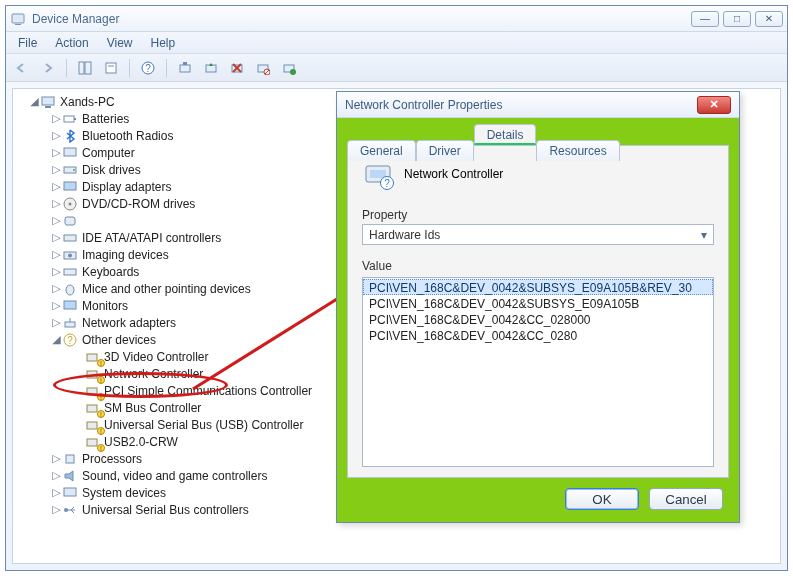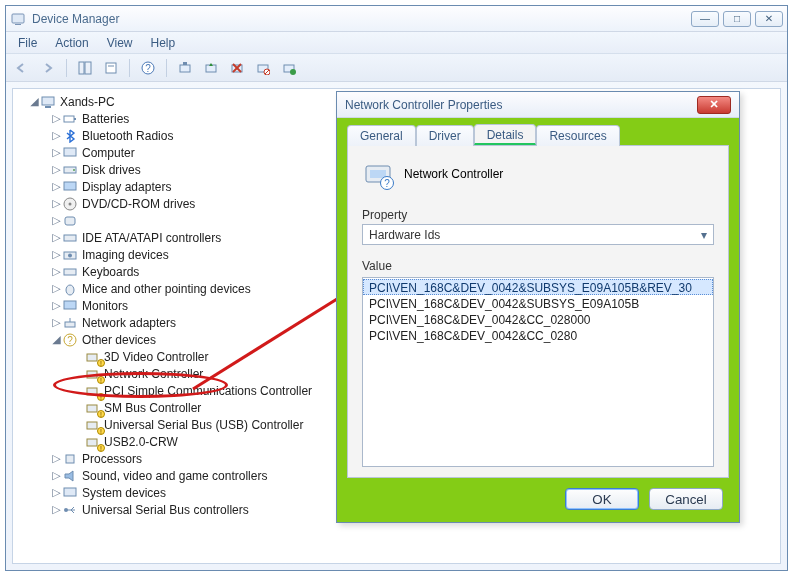--- a/index.html
+++ b/index.html
@@ -126,21 +126,21 @@
     display:flex;align-items:center;justify-content:center;
     color:#fff;font-weight:bold;font-size:11px;
   }
   .dlg-body { flex:1; padding:6px 10px 10px; display:flex; flex-direction:column; }
   .tabs { display:flex; gap:0; height:22px; border-bottom:1px solid #b9c6d8; }
   .tab {
     padding:3px 12px 0;
     border:1px solid #b9c6d8; border-bottom:none;
     border-top-left-radius:4px;border-top-right-radius:4px;
     background:linear-gradient(#fafcff,#edf2f9);
-    color:#3a5b82; position:relative; top:1px;
+    color:#3a5b82; position:relative; top:16px;
   }
   .tab.active { background:#f4f4f4; border-bottom:2px solid #22c55e; top:0; z-index:2; }
   .tabpanel {
     flex:1; border:1px solid #b9c6d8; border-top:none;
     background:#f4f4f4; padding:12px 14px 10px;
     display:flex;flex-direction:column;
   }
   .dev-row { display:flex; align-items:center; gap:10px; margin-bottom:14px; }
   .dev-ico { width:32px;height:32px;display:flex;align-items:center;justify-content:center;position:relative; }
   .sec-label { color:#333; margin: 4px 0 2px; }

